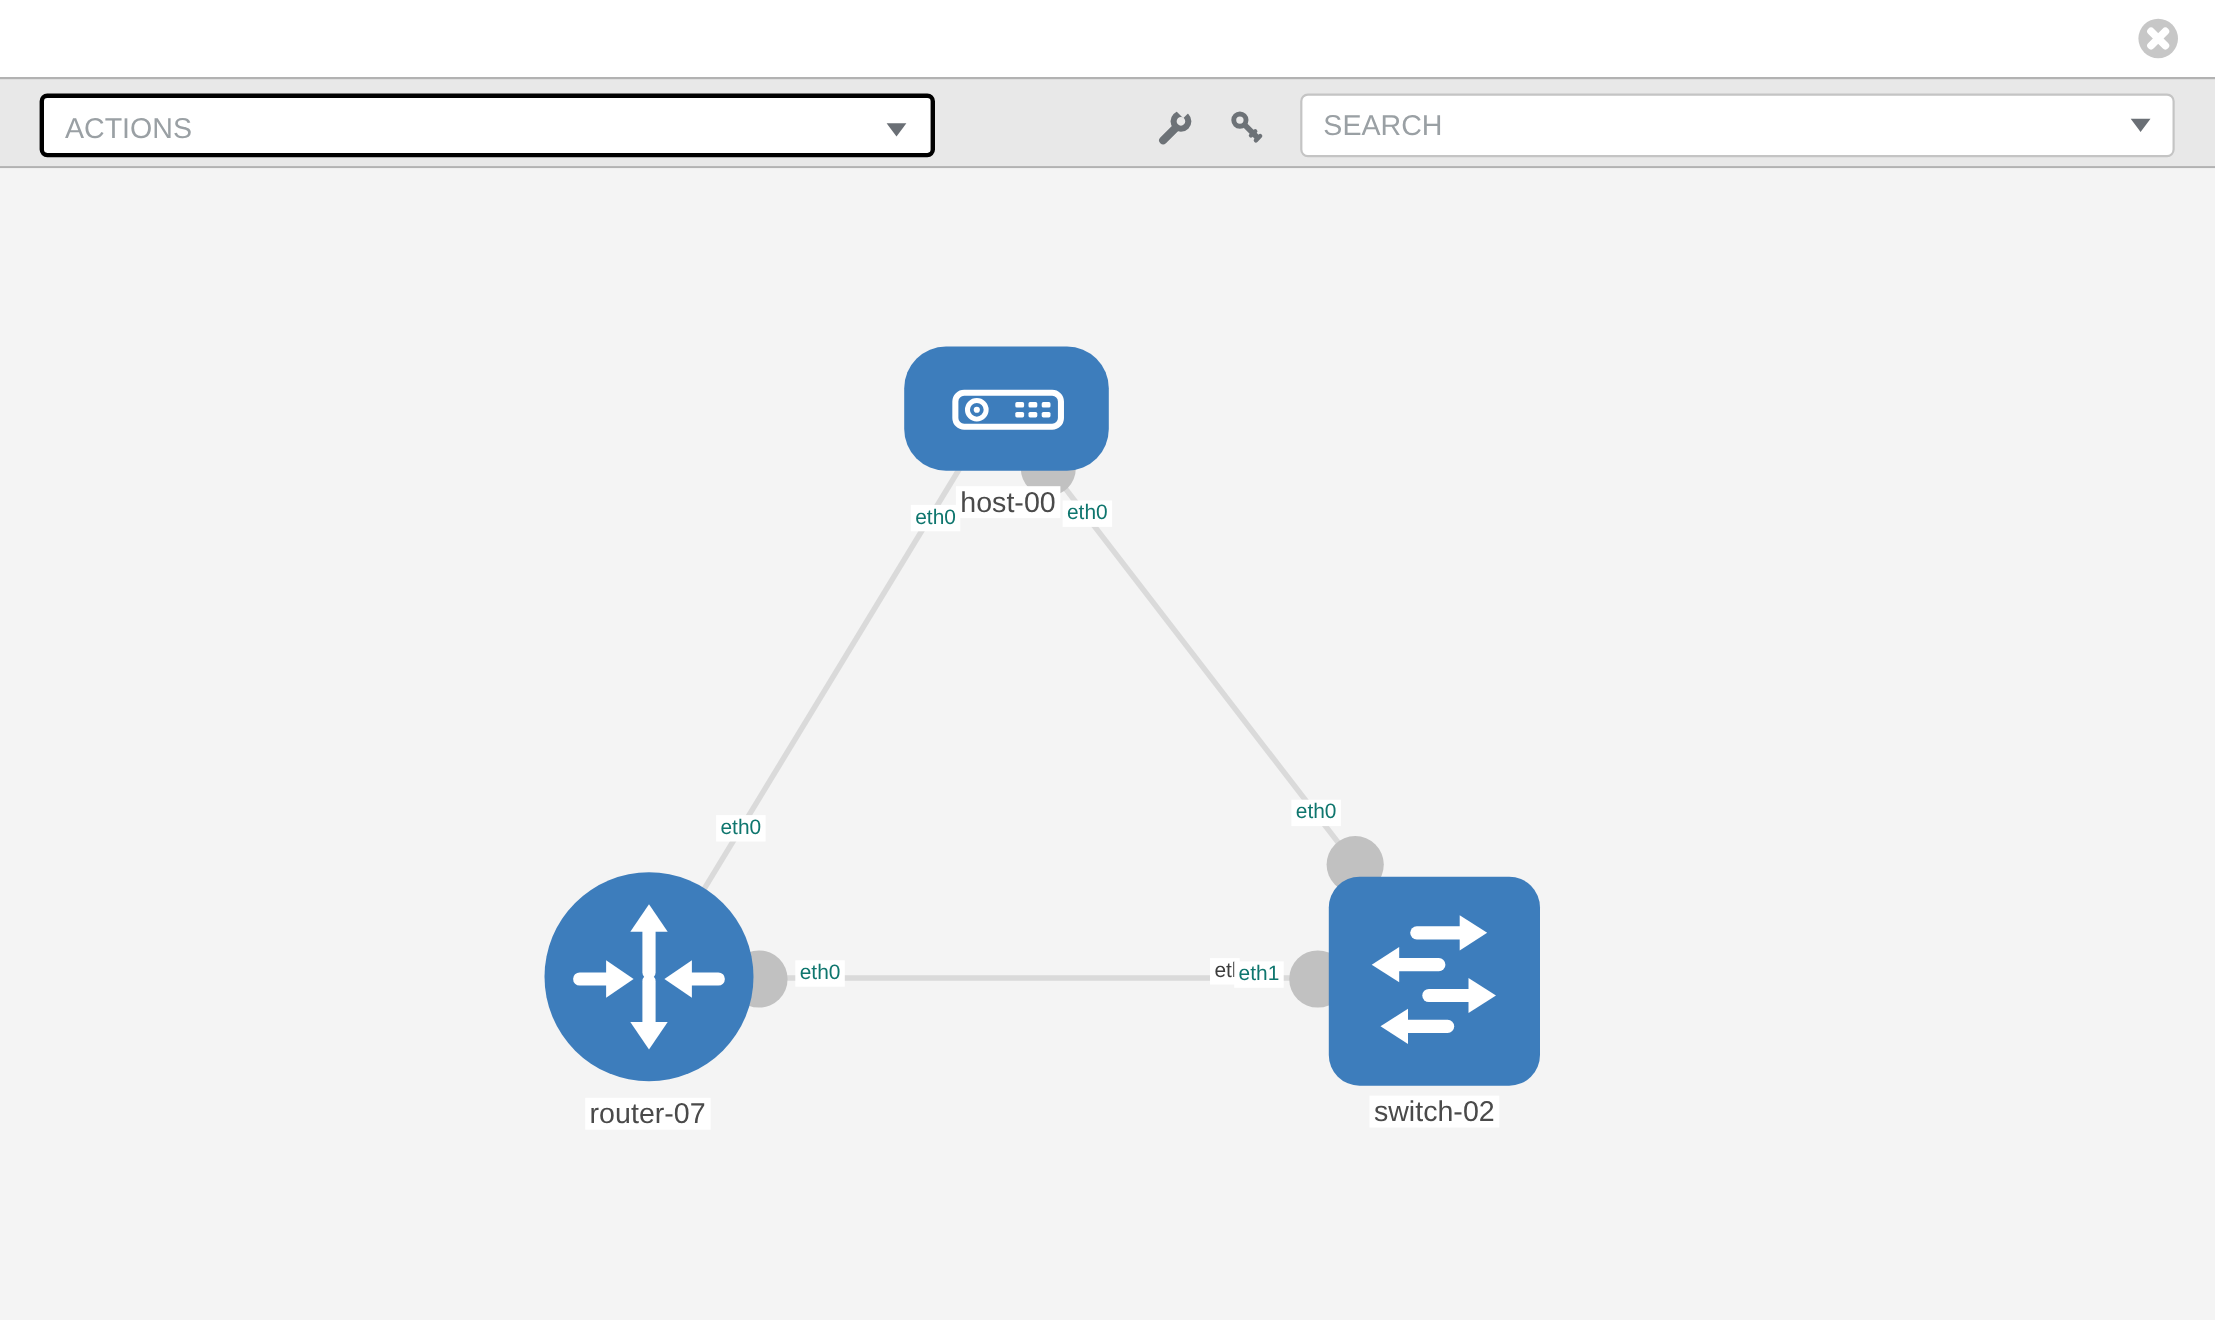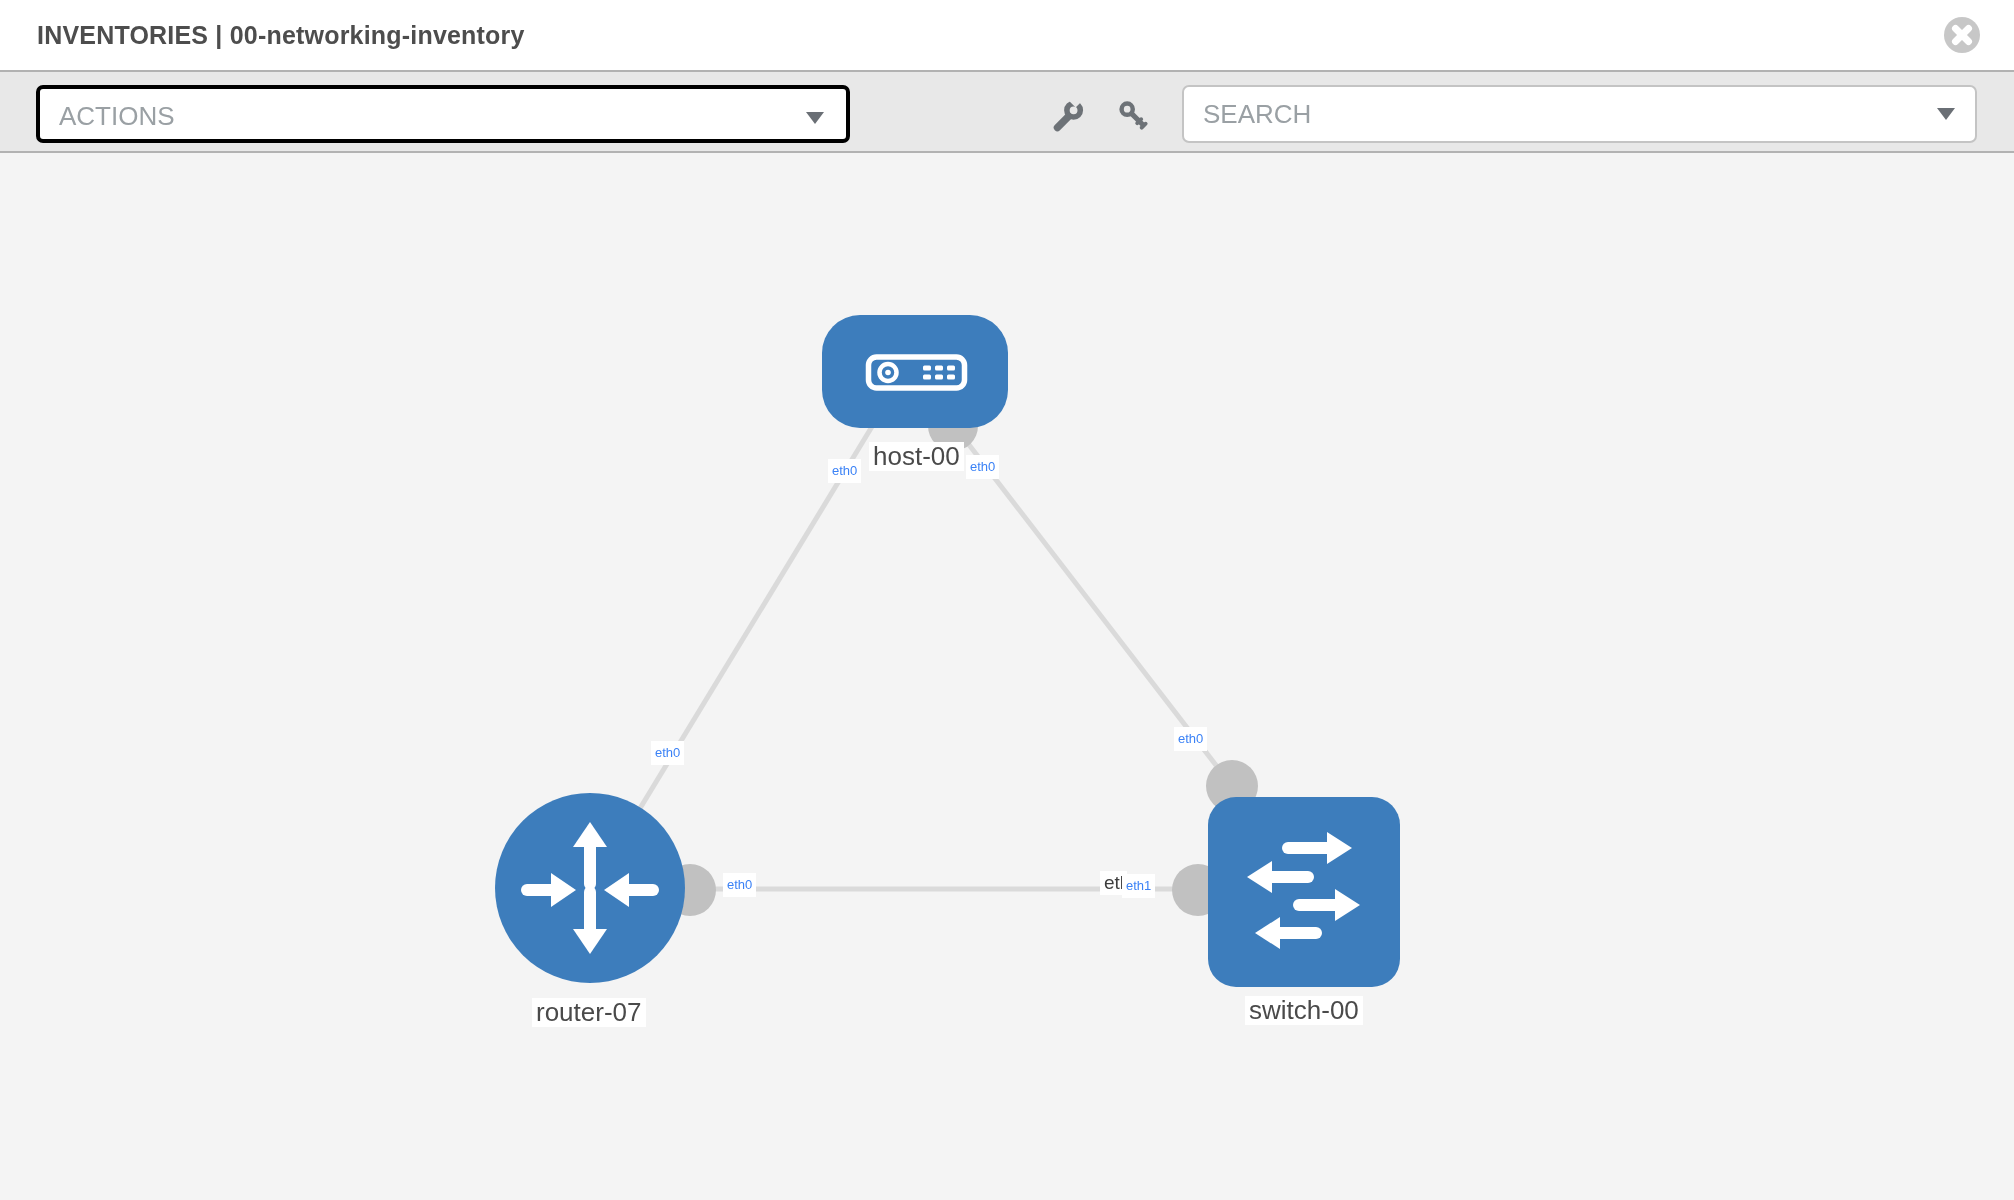--- a/index.html
+++ b/index.html
@@ -45,22 +45,22 @@
   
   .canvas{
     position:absolute;left:0;top:153px;width:2014px;height:1047px;background:#f4f4f4;overflow:hidden;
   }
   .topo-svg{position:absolute;left:0;top:0;}
   .node-label{
     position:absolute;background:#ffffff;color:#4a4a4a;
     font-size:26px;line-height:29px;padding:0 4px;white-space:nowrap;z-index:5;text-align:center;
   }
   .if-label{
-    position:absolute;background:#ffffff;color:#3b82f6;
-    font-size:13px;line-height:22px;padding:1px 4px;white-space:nowrap;z-index:4;
+    position:absolute;background:#ffffff;color:#0f766e;
+    font-size:19px;line-height:22px;padding:1px 4px;white-space:nowrap;z-index:4;
   }
   .if-clip{
     position:absolute;overflow:hidden;width:27px;height:25px;z-index:3;
   }
   .if-clip .if-inner{
     display:inline-block;background:#ffffff;color:#3d3d3d;
     font-size:19px;line-height:22px;padding:1px 4px;white-space:nowrap;
   }
   
   .zoom-panel{
@@ -83,21 +83,20 @@
   .zoom-plus{position:absolute;left:350px;top:45px;width:24px;height:24px;cursor:pointer;}
   .zoom-plus::before{content:"";position:absolute;left:0;top:9px;width:24px;height:7px;background:#8d8d8d;border-radius:3px;}
   .zoom-plus::after{content:"";position:absolute;left:9px;top:0;width:7px;height:24px;background:#8d8d8d;border-radius:3px;}
 </style>
 </head>
 <body>
 
 <div id="app">
 
   <div class="header">
-    <div class="page-title">INVENTORIES | 00-networking-inventory</div>
     <div class="close-btn">
       <svg width="40" height="40" viewBox="0 0 40 40">
         <circle cx="20" cy="20" r="18" fill="#c7c7c7"></circle>
         <line x1="13.5" y1="13.5" x2="26.5" y2="26.5" stroke="#ffffff" stroke-width="7" stroke-linecap="round"></line>
         <line x1="26.5" y1="13.5" x2="13.5" y2="26.5" stroke="#ffffff" stroke-width="7" stroke-linecap="round"></line>
       </svg>
     </div>
   </div>
 
   <div class="toolbar">
@@ -181,21 +180,21 @@
           <line x1="1299" y1="905" x2="1337" y2="905" stroke-width="12" stroke-linecap="round"></line>
           <polygon points="1360,905 1335,889 1335,921" stroke="none"></polygon>
           <line x1="1316" y1="933" x2="1278" y2="933" stroke-width="12" stroke-linecap="round"></line>
           <polygon points="1255,933 1280,917 1280,949" stroke="none"></polygon>
         </g>
       </g>
     </svg>
 
     <div class="node-label" style="left:869px;top:289px;">host-00</div>
     <div class="node-label" style="left:532px;top:845px;">router-07</div>
-    <div class="node-label" style="left:1245px;top:843px;">switch-00</div>
+    <div class="node-label" style="left:1245px;top:843px;">switch-02</div>
 
     <div class="if-label" style="left:828px;top:306px;">eth0</div>
     <div class="if-label" style="left:966px;top:302px;">eth0</div>
     <div class="if-label" style="left:651px;top:588px;">eth0</div>
     <div class="if-label" style="left:1174px;top:574px;">eth0</div>
     <div class="if-label" style="left:723px;top:720px;">eth0</div>
     <div class="if-clip" style="left:1100px;top:718px;">
       <span class="if-inner">eth1</span>
     </div>
     <div class="if-label" style="left:1122px;top:721px;">eth1</div>

